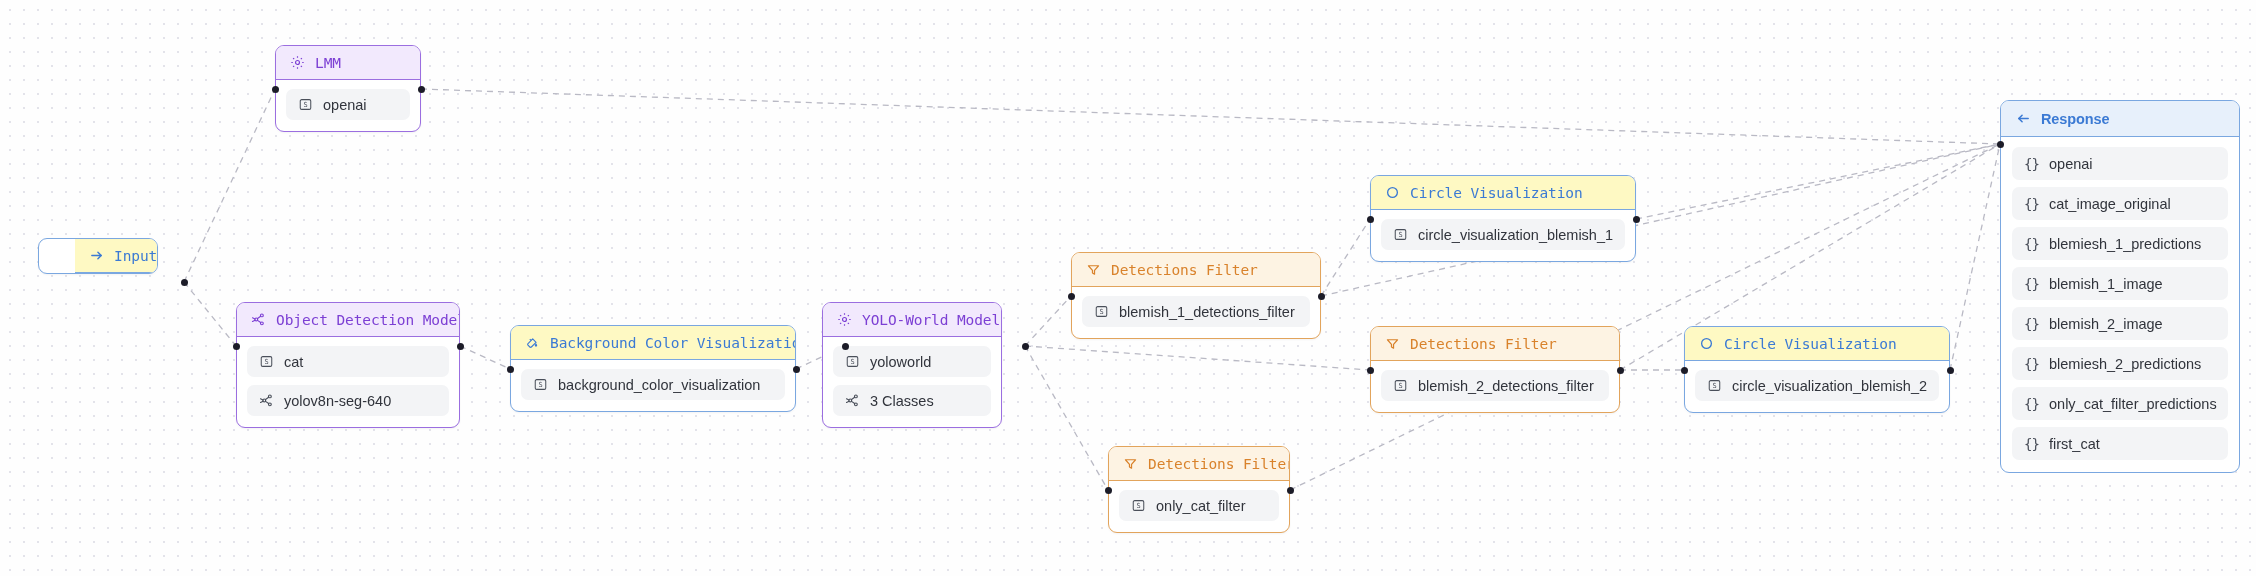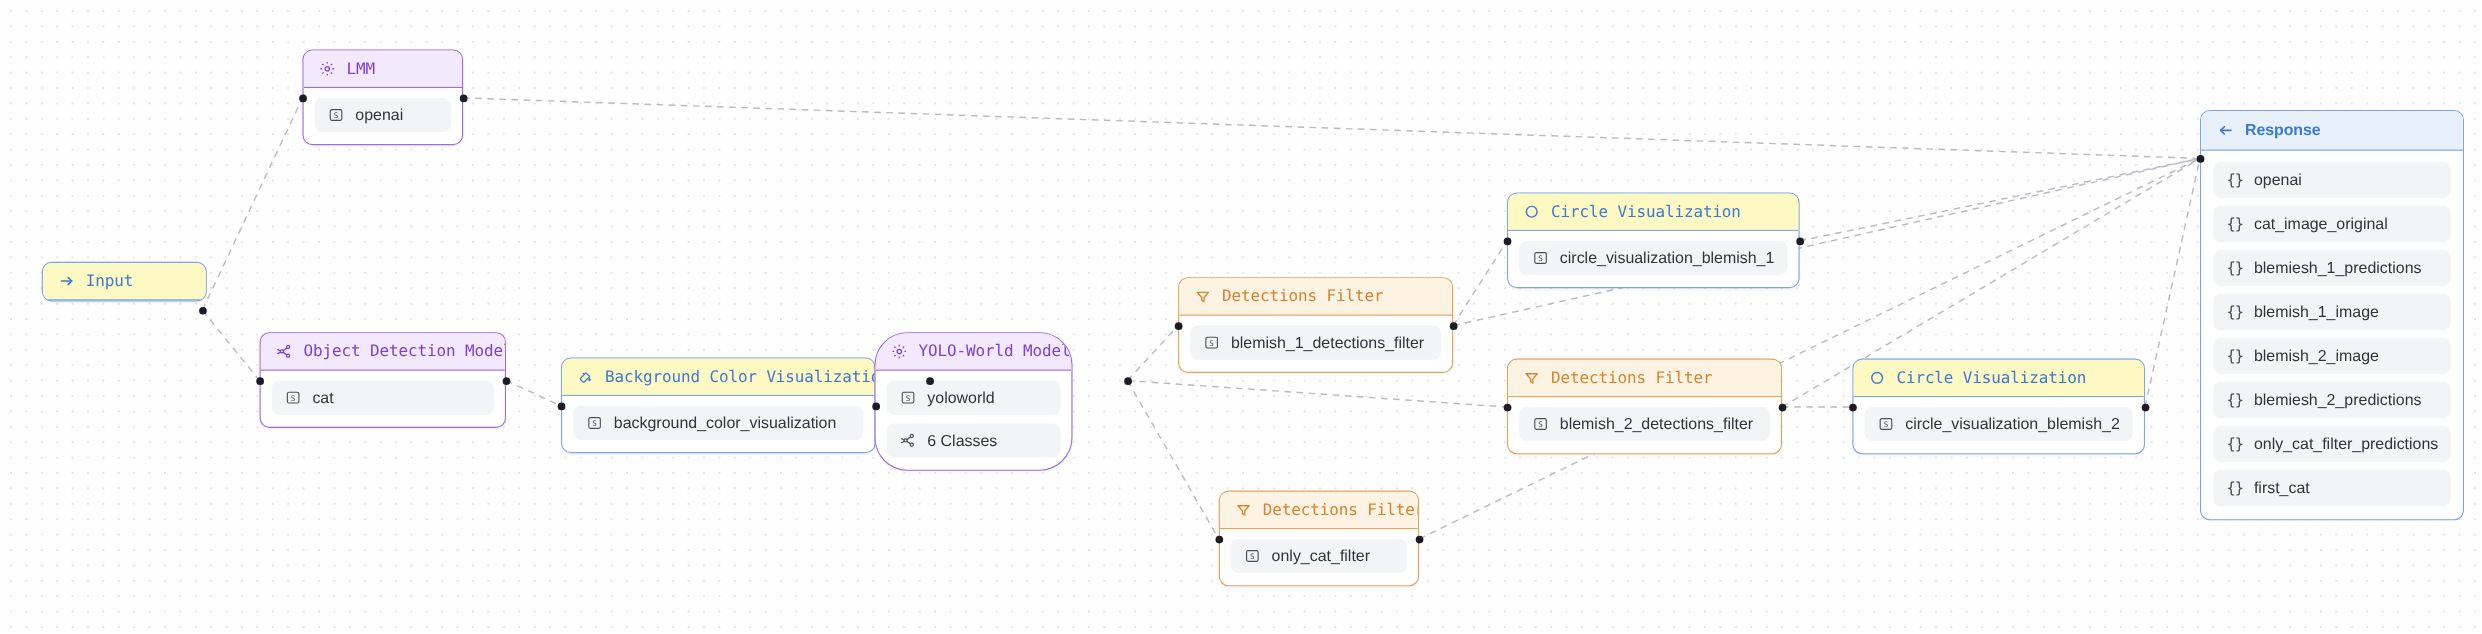--- a/index.html
+++ b/index.html
@@ -172,21 +172,21 @@
             <span class="ico">
               <svg width="15" height="15" viewBox="0 0 16 16" fill="none" stroke="#4a4f5a" stroke-width="1.1">
         <rect x="2.4" y="2.8" width="11.2" height="10.4" rx="1.5"></rect>
         <text x="8" y="11" font-family="DejaVu Sans Mono, monospace" font-size="7.4" fill="#4a4f5a" stroke="none" text-anchor="middle">S</text>
       </svg>
             </span>
             <span>openai</span>
           </div>
         </div>
       </div>
-      <div class="node theme-blue" style="left: 38px; top: 238px; width: 150px;">
+      <div class="node theme-blue" style="left: 38px; top: 238px; width: 120px; padding-left: 36px;">
         <div class="node-header">
           <span class="ico">
             <svg width="15" height="15" viewBox="0 0 16 16" fill="none" stroke="#3b7ad4" stroke-width="1.5" stroke-linecap="round" stroke-linejoin="round">
         <path d="M3 8h10"></path>
               <path d="M9.5 4.5L13 8l-3.5 3.5"></path>
       </svg>
           </span>
           <span>Input</span>
         </div>
       </div>
@@ -205,75 +205,86 @@
         <div class="node-body">
           <div class="row">
             <span class="ico">
               <svg width="15" height="15" viewBox="0 0 16 16" fill="none" stroke="#4a4f5a" stroke-width="1.1">
         <rect x="2.4" y="2.8" width="11.2" height="10.4" rx="1.5"></rect>
         <text x="8" y="11" font-family="DejaVu Sans Mono, monospace" font-size="7.4" fill="#4a4f5a" stroke="none" text-anchor="middle">S</text>
       </svg>
             </span>
             <span>cat</span>
           </div>
-        </div>
-      </div>
-      <div class="node theme-blue" style="left: 510px; top: 325px; width: 286px;">
-        <div class="node-header">
-          <span class="ico">
-            <svg width="15" height="15" viewBox="0 0 16 16" fill="none" stroke="#3b7ad4" stroke-width="1.2" stroke-linejoin="round">
-        <path d="M3.2 9.2l5-5 3.6 3.6-5 5a1.2 1.2 0 0 1-1.7 0L3.2 10.9a1.2 1.2 0 0 1 0-1.7z"></path>
-        <path d="M6.6 5.8L5.1 4.3"></path>
-        <path d="M13 11c0 .8-.6 1.4-1.3 1.4S10.4 11.8 10.4 11c0-.7 1.3-2.1 1.3-2.1S13 10.3 13 11z" fill="#3b7ad4" stroke="none"></path>
-      </svg>
-          </span>
-          <span>Background Color Visualization</span>
-        </div>
-        <div class="node-body">
-          <div class="row">
-            <span class="ico">
-              <svg width="15" height="15" viewBox="0 0 16 16" fill="none" stroke="#4a4f5a" stroke-width="1.1">
-        <rect x="2.4" y="2.8" width="11.2" height="10.4" rx="1.5"></rect>
-        <text x="8" y="11" font-family="DejaVu Sans Mono, monospace" font-size="7.4" fill="#4a4f5a" stroke="none" text-anchor="middle">S</text>
-      </svg>
-            </span>
-            <span>background_color_visualization</span>
-          </div>
-        </div>
-      </div>
-      <div class="node theme-purple" style="left: 795px; top: 302px; width: 180px; border-radius: 30px;">
-        <div class="node-header">
-          <span class="ico">
-            <svg width="15" height="15" viewBox="0 0 16 16" fill="none" stroke="#7c3fd4" stroke-width="1.25">
-        <circle cx="8" cy="8" r="2.1"></circle>
-        <path d="M8 1.4v1.6M8 13v1.6M1.4 8h1.6M13 8h1.6M3.3 3.3l1.15 1.15M11.55 11.55l1.15 1.15M12.7 3.3l-1.15 1.15M4.45 11.55L3.3 12.7"></path>
-      </svg>
-          </span>
-          <span>YOLO-World Model</span>
-        </div>
-        <div class="node-body">
-          <div class="row">
-            <span class="ico">
-              <svg width="15" height="15" viewBox="0 0 16 16" fill="none" stroke="#4a4f5a" stroke-width="1.1">
-        <rect x="2.4" y="2.8" width="11.2" height="10.4" rx="1.5"></rect>
-        <text x="8" y="11" font-family="DejaVu Sans Mono, monospace" font-size="7.4" fill="#4a4f5a" stroke="none" text-anchor="middle">S</text>
-      </svg>
-            </span>
-            <span>yoloworld</span>
-          </div>
           <div class="row">
             <span class="ico">
               <svg width="15" height="15" viewBox="0 0 16 16" fill="none" stroke="#4a4f5a" stroke-width="1.2" stroke-linecap="round">
         <circle cx="11.6" cy="3.6" r="1.5"></circle>
         <circle cx="11.6" cy="12.1" r="1.5"></circle>
         <circle cx="5.6" cy="7.9" r="1.5"></circle>
         <path d="M1.6 6.2l2.6 1.3M1.6 10.1l2.8-1.4M7.0 7.0l3.3-2.4M7.0 8.9l3.3 2.3"></path>
       </svg>
             </span>
-            <span>6 Classes</span>
+            <span>yolov8n-seg-640</span>
+          </div>
+        </div>
+      </div>
+      <div class="node theme-blue" style="left: 510px; top: 325px; width: 286px;">
+        <div class="node-header">
+          <span class="ico">
+            <svg width="15" height="15" viewBox="0 0 16 16" fill="none" stroke="#3b7ad4" stroke-width="1.2" stroke-linejoin="round">
+        <path d="M3.2 9.2l5-5 3.6 3.6-5 5a1.2 1.2 0 0 1-1.7 0L3.2 10.9a1.2 1.2 0 0 1 0-1.7z"></path>
+        <path d="M6.6 5.8L5.1 4.3"></path>
+        <path d="M13 11c0 .8-.6 1.4-1.3 1.4S10.4 11.8 10.4 11c0-.7 1.3-2.1 1.3-2.1S13 10.3 13 11z" fill="#3b7ad4" stroke="none"></path>
+      </svg>
+          </span>
+          <span>Background Color Visualization</span>
+        </div>
+        <div class="node-body">
+          <div class="row">
+            <span class="ico">
+              <svg width="15" height="15" viewBox="0 0 16 16" fill="none" stroke="#4a4f5a" stroke-width="1.1">
+        <rect x="2.4" y="2.8" width="11.2" height="10.4" rx="1.5"></rect>
+        <text x="8" y="11" font-family="DejaVu Sans Mono, monospace" font-size="7.4" fill="#4a4f5a" stroke="none" text-anchor="middle">S</text>
+      </svg>
+            </span>
+            <span>background_color_visualization</span>
+          </div>
+        </div>
+      </div>
+      <div class="node theme-purple" style="left: 822px; top: 302px; width: 180px;">
+        <div class="node-header">
+          <span class="ico">
+            <svg width="15" height="15" viewBox="0 0 16 16" fill="none" stroke="#7c3fd4" stroke-width="1.25">
+        <circle cx="8" cy="8" r="2.1"></circle>
+        <path d="M8 1.4v1.6M8 13v1.6M1.4 8h1.6M13 8h1.6M3.3 3.3l1.15 1.15M11.55 11.55l1.15 1.15M12.7 3.3l-1.15 1.15M4.45 11.55L3.3 12.7"></path>
+      </svg>
+          </span>
+          <span>YOLO-World Model</span>
+        </div>
+        <div class="node-body">
+          <div class="row">
+            <span class="ico">
+              <svg width="15" height="15" viewBox="0 0 16 16" fill="none" stroke="#4a4f5a" stroke-width="1.1">
+        <rect x="2.4" y="2.8" width="11.2" height="10.4" rx="1.5"></rect>
+        <text x="8" y="11" font-family="DejaVu Sans Mono, monospace" font-size="7.4" fill="#4a4f5a" stroke="none" text-anchor="middle">S</text>
+      </svg>
+            </span>
+            <span>yoloworld</span>
+          </div>
+          <div class="row">
+            <span class="ico">
+              <svg width="15" height="15" viewBox="0 0 16 16" fill="none" stroke="#4a4f5a" stroke-width="1.2" stroke-linecap="round">
+        <circle cx="11.6" cy="3.6" r="1.5"></circle>
+        <circle cx="11.6" cy="12.1" r="1.5"></circle>
+        <circle cx="5.6" cy="7.9" r="1.5"></circle>
+        <path d="M1.6 6.2l2.6 1.3M1.6 10.1l2.8-1.4M7.0 7.0l3.3-2.4M7.0 8.9l3.3 2.3"></path>
+      </svg>
+            </span>
+            <span>3 Classes</span>
           </div>
         </div>
       </div>
       <div class="node theme-amber" style="left: 1071px; top: 252px; width: 250px;">
         <div class="node-header">
           <span class="ico">
             <svg width="15" height="15" viewBox="0 0 16 16" fill="none" stroke="#d9822b" stroke-width="1.3" stroke-linejoin="round">
         <path d="M2.6 4h10.8L9.1 9v4l-2.2-1.3V9z"></path>
       </svg>
           </span>

